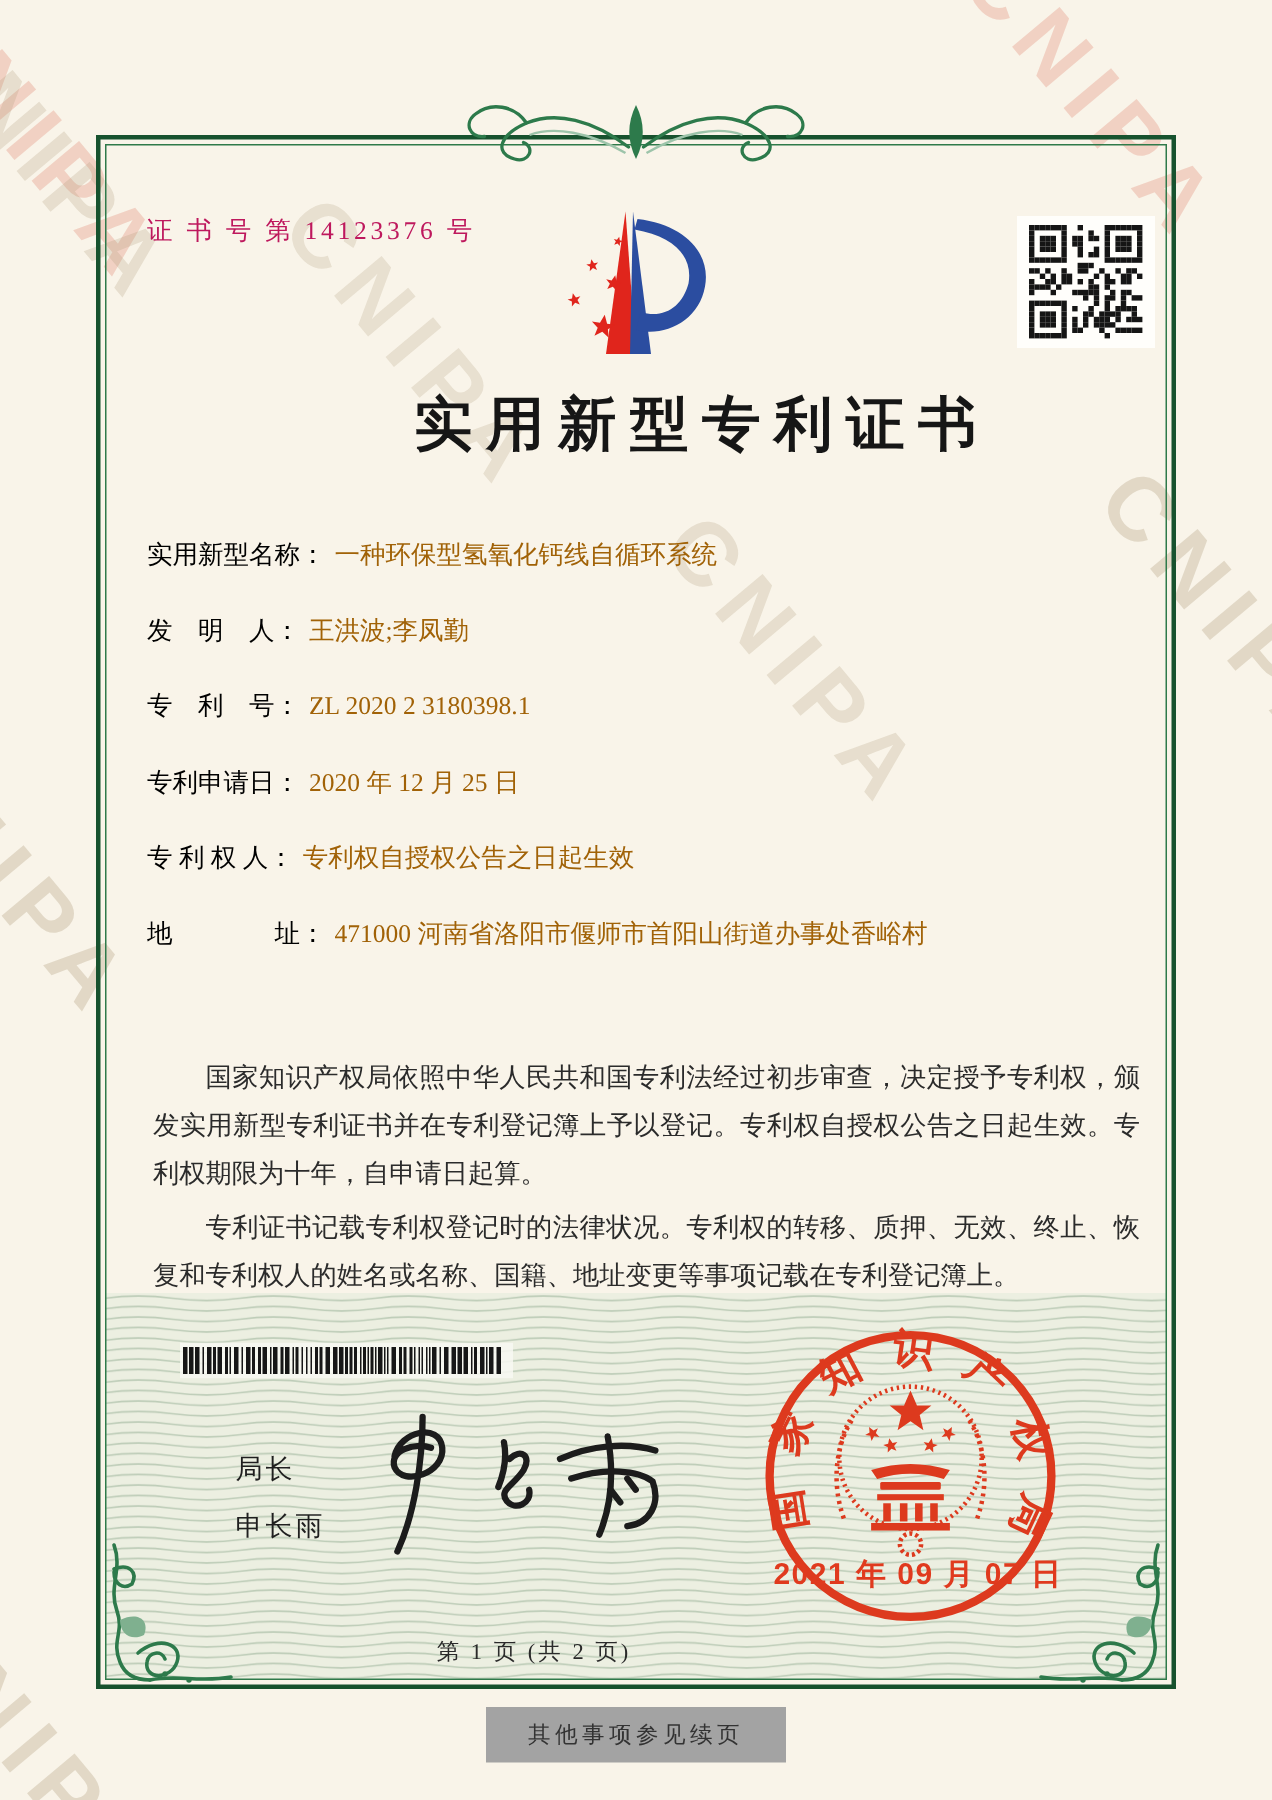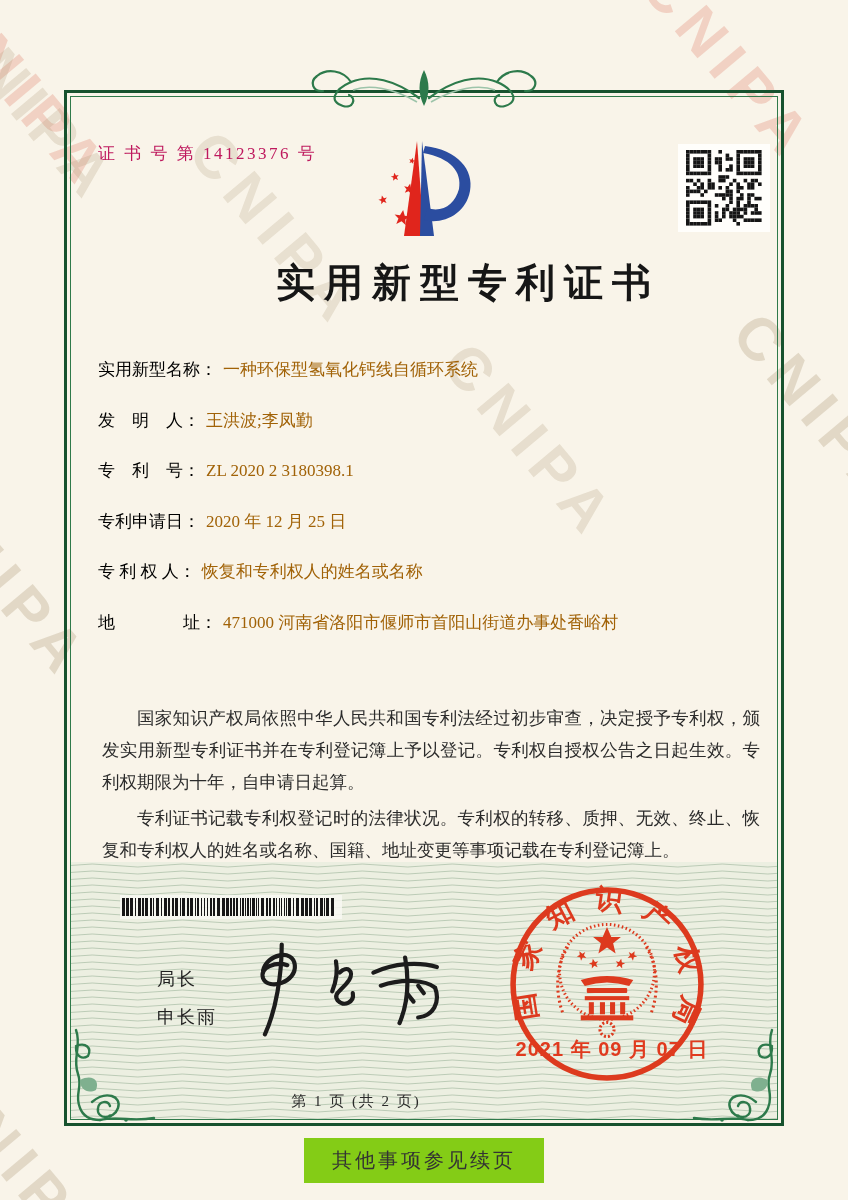--- a/index.html
+++ b/index.html
@@ -67,22 +67,22 @@
     text-align:center;font-size:20px;font-weight:bold;color:#e03a1e;
     letter-spacing:1px;white-space:nowrap;
     font-family:"Liberation Sans","DejaVu Sans",sans-serif;
   }
   .page-info{
     position:absolute;left:64px;top:1092px;width:584px;z-index:4;
     text-align:center;font-size:15px;color:#2a2a2a;letter-spacing:2px;
   }
   .cont-wrap{position:absolute;left:0;top:1138px;width:848px;text-align:center;z-index:4;}
   .cont-note{
-    display:inline-block;background:#84cc16;padding:9px 28px;
-    font-size:20px;color:#333;letter-spacing:3px;
+    display:inline-block;background:#a3a3a3;padding:9px 28px;
+    font-size:15px;color:#333;letter-spacing:3px;
   }
 </style>
 </head>
 <body>
 
 <div class="wm pink" style="left:-25px;top:-20px;">CNIPA</div>
 <div class="wm pink" style="left:680px;top:-48px;">CNIPA</div>
 <div class="wm" style="left:-18px;top:-6px;opacity:.8;">CNIPA</div>
 <div class="wm" style="left:228px;top:118px;opacity:.75;">CNIPA</div>
 <div class="wm" style="left:482px;top:330px;opacity:.8;">CNIPA</div>
@@ -386,21 +386,21 @@
   <div class="field-row">
     <span class="field-label">发　明　人：</span><span class="field-value">王洪波;李凤勤</span>
   </div>
   <div class="field-row">
     <span class="field-label">专　利　号：</span><span class="field-value">ZL 2020 2 3180398.1</span>
   </div>
   <div class="field-row">
     <span class="field-label">专利申请日：</span><span class="field-value">2020 年 12 月 25 日</span>
   </div>
   <div class="field-row">
-    <span class="field-label">专 利 权 人：</span><span class="field-value">恢复和专利权人的姓名或名称</span>
+    <span class="field-label">专 利 权 人：</span><span class="field-value">专利权自授权公告之日起生效</span>
   </div>
   <div class="field-row">
     <span class="field-label">地　　　　址：</span><span class="field-value">471000 河南省洛阳市偃师市首阳山街道办事处香峪村</span>
   </div>
 </div>
 
 <div class="body-text">
   <p>国家知识产权局依照中华人民共和国专利法经过初步审查，决定授予专利权，颁发实用新型专利证书并在专利登记簿上予以登记。专利权自授权公告之日起生效。专利权期限为十年，自申请日起算。</p>
   <p>专利证书记载专利权登记时的法律状况。专利权的转移、质押、无效、终止、恢复和专利权人的姓名或名称、国籍、地址变更等事项记载在专利登记簿上。</p>
 </div>

